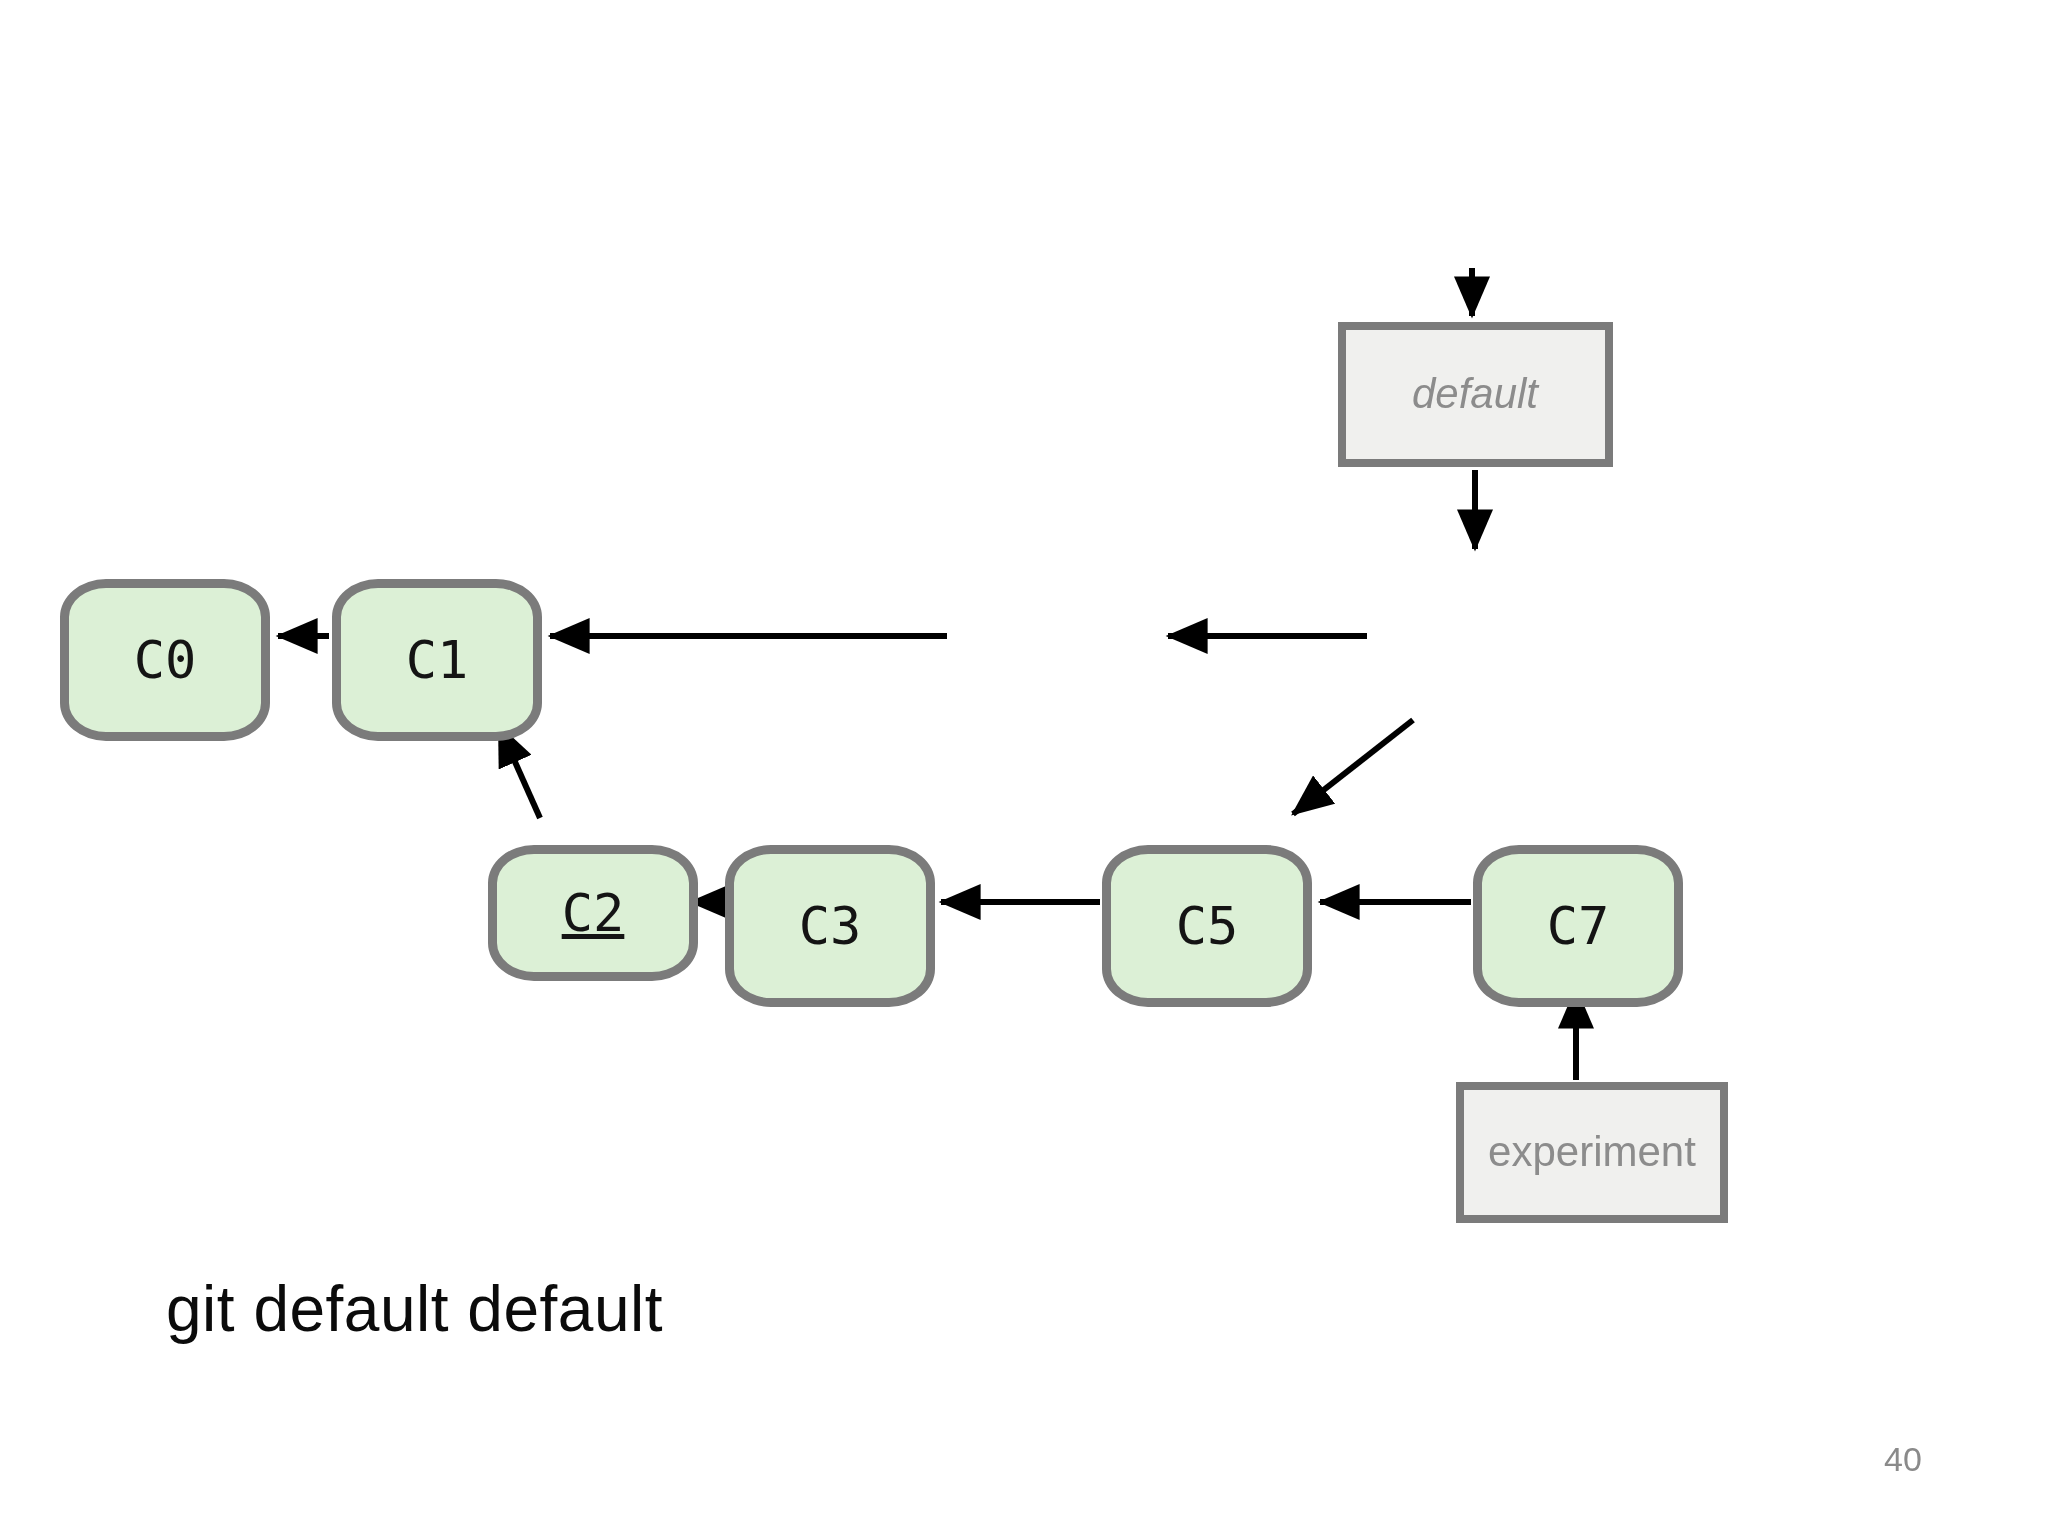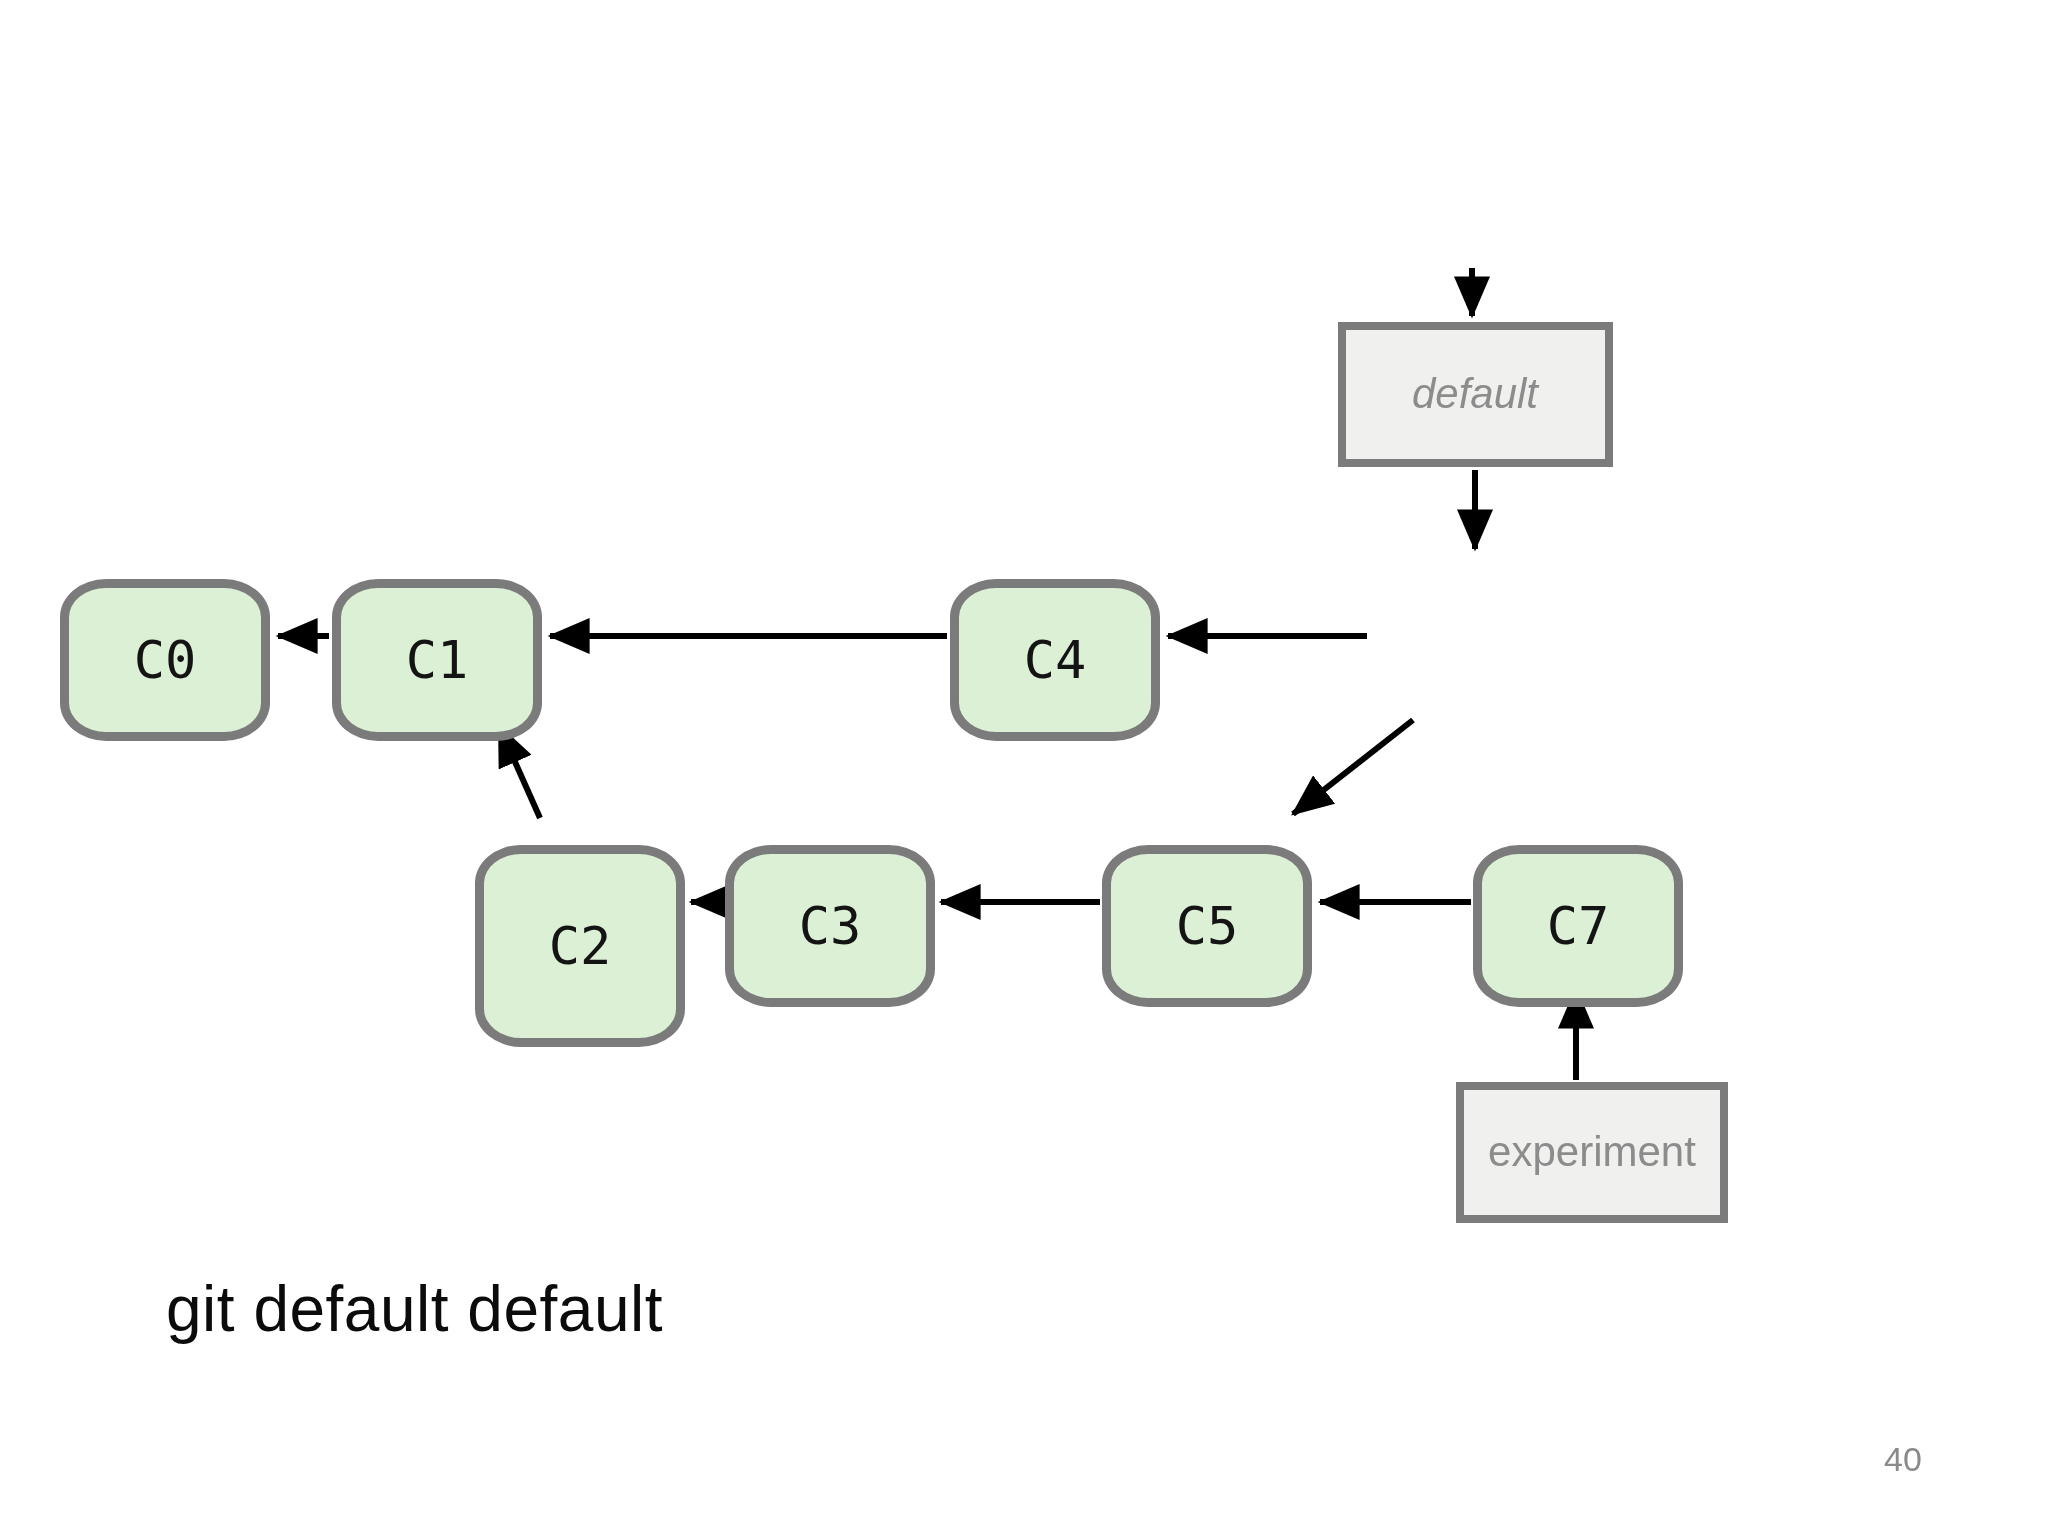--- a/index.html
+++ b/index.html
@@ -87,20 +87,19 @@
       <line x1="1100" y1="902" x2="941" y2="902" stroke="#000000" stroke-width="6" marker-end="url(#arrowhead)"></line>
       <line x1="1471" y1="902" x2="1320" y2="902" stroke="#000000" stroke-width="6" marker-end="url(#arrowhead)"></line>
       <line x1="1576" y1="1080" x2="1576" y2="989" stroke="#000000" stroke-width="6" marker-end="url(#arrowhead)"></line>
     </svg>
 
   <div class="caption">git default default</div>
 
   <div class="pagenum">40</div>
 <div class="commit-node" style="left: 60px; top: 555px; width: 210px; height: 162px;">C0</div>
     <div class="commit-node" style="left: 332px; top: 555px; width: 210px; height: 162px;">C1</div>
-    <div class="commit-node" style="left: 950px; top: 555px; width: 210px; height: 162px;">C4</div>
-    <div class="commit-node" style="left: 475px; top: 821px; width: 210px; height: 202px;">C2</div>
+    <div class="commit-node" style="left: 488px; top: 821px; width: 210px; height: 136px; text-decoration: underline;">C2</div>
     <div class="commit-node" style="left: 725px; top: 821px; width: 210px; height: 162px;">C3</div>
     <div class="commit-node" style="left: 1102px; top: 821px; width: 210px; height: 162px;">C5</div>
     <div class="commit-node" style="left: 1473px; top: 821px; width: 210px; height: 162px;">C7</div>
     <div class="pointer-box" style="left: 1337.5px; top: 321.5px; width: 275px; height: 145px; font-style: italic;">default</div>
     <div class="pointer-box" style="left: 1440px; top: 1081.5px; width: 272px; height: 141px; margin-left: 16px;">experiment</div>
   </div>
 
 </body></html>

